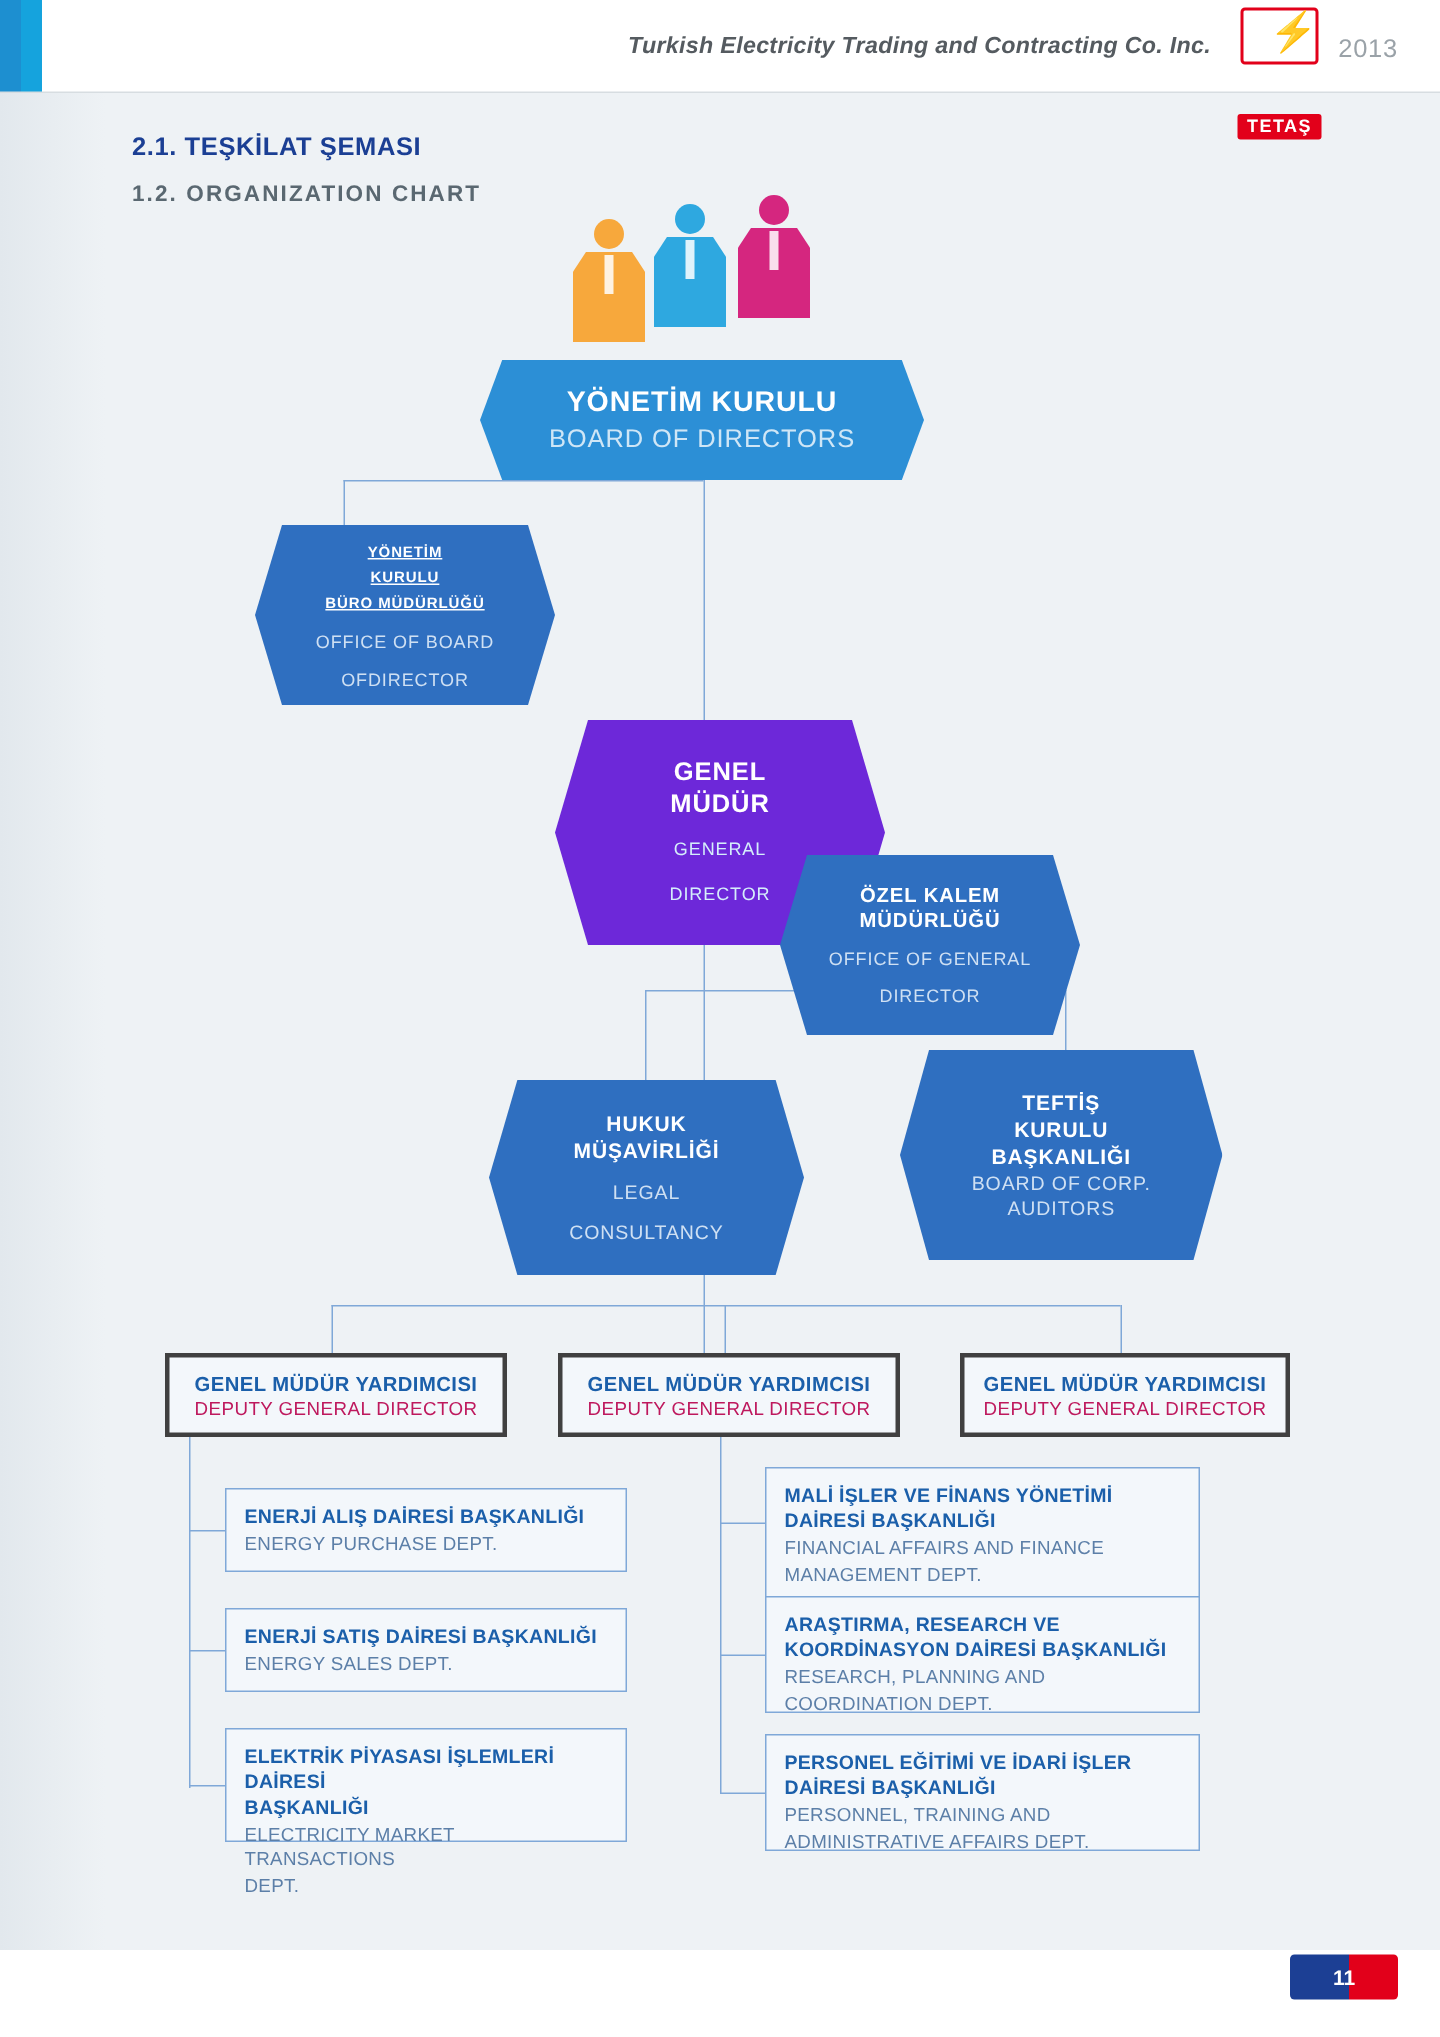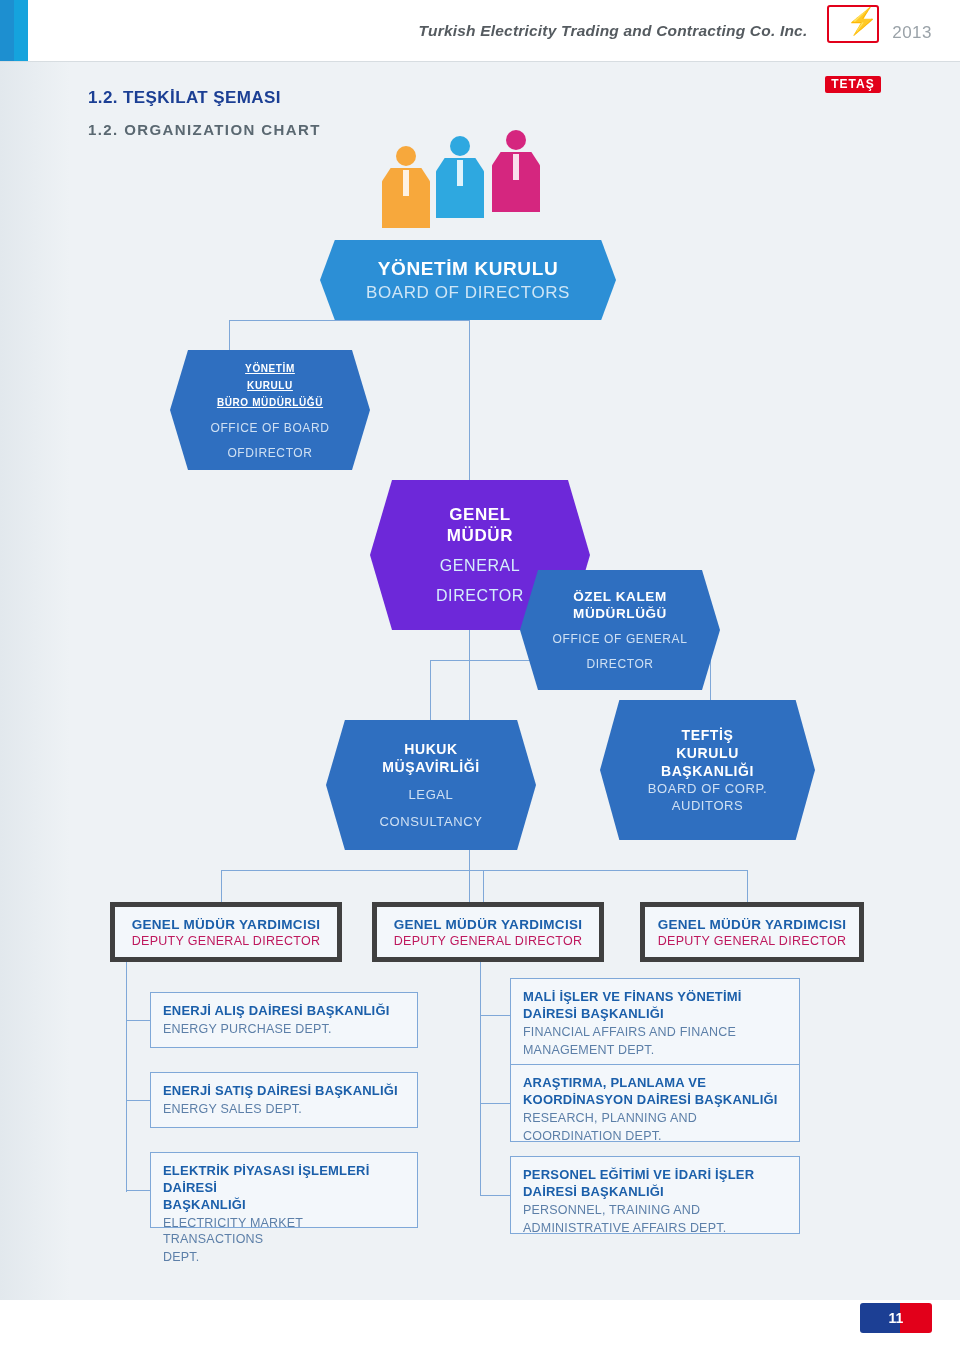--- a/index.html
+++ b/index.html
@@ -134,21 +134,21 @@
   .officeboard .tr{font-size:10px;line-height:17px;text-decoration:underline;}
   .officeboard .en{font-size:12px;line-height:16px;color:#cfe0f3;margin-top:9px;}
 
   
   .gendir{
     left:370px;top:480px;width:220px;height:150px;
     background:#6d28d9;
     clip-path:polygon(10% 0,90% 0,100% 50%,90% 100%,10% 100%,0 50%);
   }
   .gendir .tr{font-size:17px;line-height:21px;}
-  .gendir .en{font-size:16px;line-height:20px;color:#d5eefb;margin-top:10px;}
+  .gendir .en{font-size:12px;line-height:20px;color:#d5eefb;margin-top:10px;}
 
   
   .ofgendir{
     left:520px;top:570px;width:200px;height:120px;
     background:#2f6fc0;
     clip-path:polygon(9% 0,91% 0,100% 50%,91% 100%,9% 100%,0 50%);
   }
   .ofgendir .tr{font-size:13.5px;line-height:17px;}
   .ofgendir .en{font-size:12px;line-height:16px;color:#cfe0f3;margin-top:9px;}
 
@@ -166,21 +166,21 @@
   .audit{
     left:600px;top:700px;width:215px;height:140px;
     background:#2f6fc0;
     clip-path:polygon(9% 0,91% 0,100% 50%,91% 100%,9% 100%,0 50%);
   }
   .audit .tr{font-size:14px;line-height:18px;}
   .audit .en{font-size:13px;line-height:17px;color:#cfe0f3;}
 
   
   .deputy{
-    height:50px;border:5px solid #404040;background:#f3f7fb;
+    height:50px;border:3px solid #404040;background:#f3f7fb;
     display:flex;flex-direction:column;justify-content:center;align-items:center;
   }
   .deputy .tr{font-size:13.5px;font-weight:bold;color:#1b5faa;letter-spacing:.3px;}
   .deputy .en{font-size:12.5px;color:#be185d;letter-spacing:.3px;margin-top:2px;}
   .dep1{position:absolute;left:110px;top:902px;width:222px;}
   .dep2{position:absolute;left:372px;top:902px;width:222px;}
   .dep3{position:absolute;left:640px;top:902px;width:214px;}
 
   
   .dept{
@@ -216,21 +216,21 @@
   <div class="logo">
     <div class="bolt-box"></div>
     <div class="bolt">⚡</div>
     <div class="tetas">TETAŞ</div>
   </div>
   <div class="header-rule"></div>
 </div>
 
 <div class="page-number accent">11</div>
 
-<div class="title1">1.2. TEŞKİLAT ŞEMASI</div>
+<div class="title1">2.1. TEŞKİLAT ŞEMASI</div>
 <div class="title2">1.2. ORGANIZATION CHART</div>
 
 <div class="people">
   <div class="person p1">
     <div class="head"></div>
       <div class="body"></div>
       <div class="tie"></div>
   </div>
   <div class="person p2">
     <div class="head"></div>
@@ -337,21 +337,21 @@
   <div class="en">DEPT.</div>
 </div>
 
 <div class="dept d4">
   <div class="tr">MALİ İŞLER VE FİNANS YÖNETİMİ</div>
   <div class="tr">DAİRESİ BAŞKANLIĞI</div>
   <div class="en">FINANCIAL AFFAIRS AND FINANCE</div>
   <div class="en">MANAGEMENT DEPT.</div>
 </div>
 <div class="dept d5">
-  <div class="tr">ARAŞTIRMA, PLANLAMA VE</div>
+  <div class="tr">ARAŞTIRMA, RESEARCH VE</div>
   <div class="tr">KOORDİNASYON DAİRESİ BAŞKANLIĞI</div>
   <div class="en">RESEARCH, PLANNING AND</div>
   <div class="en">COORDINATION DEPT.</div>
 </div>
 <div class="dept d6">
   <div class="tr">PERSONEL EĞİTİMİ VE İDARİ İŞLER</div>
   <div class="tr">DAİRESİ BAŞKANLIĞI</div>
   <div class="en">PERSONNEL, TRAINING AND</div>
   <div class="en">ADMINISTRATIVE AFFAIRS DEPT.</div>
 </div>

